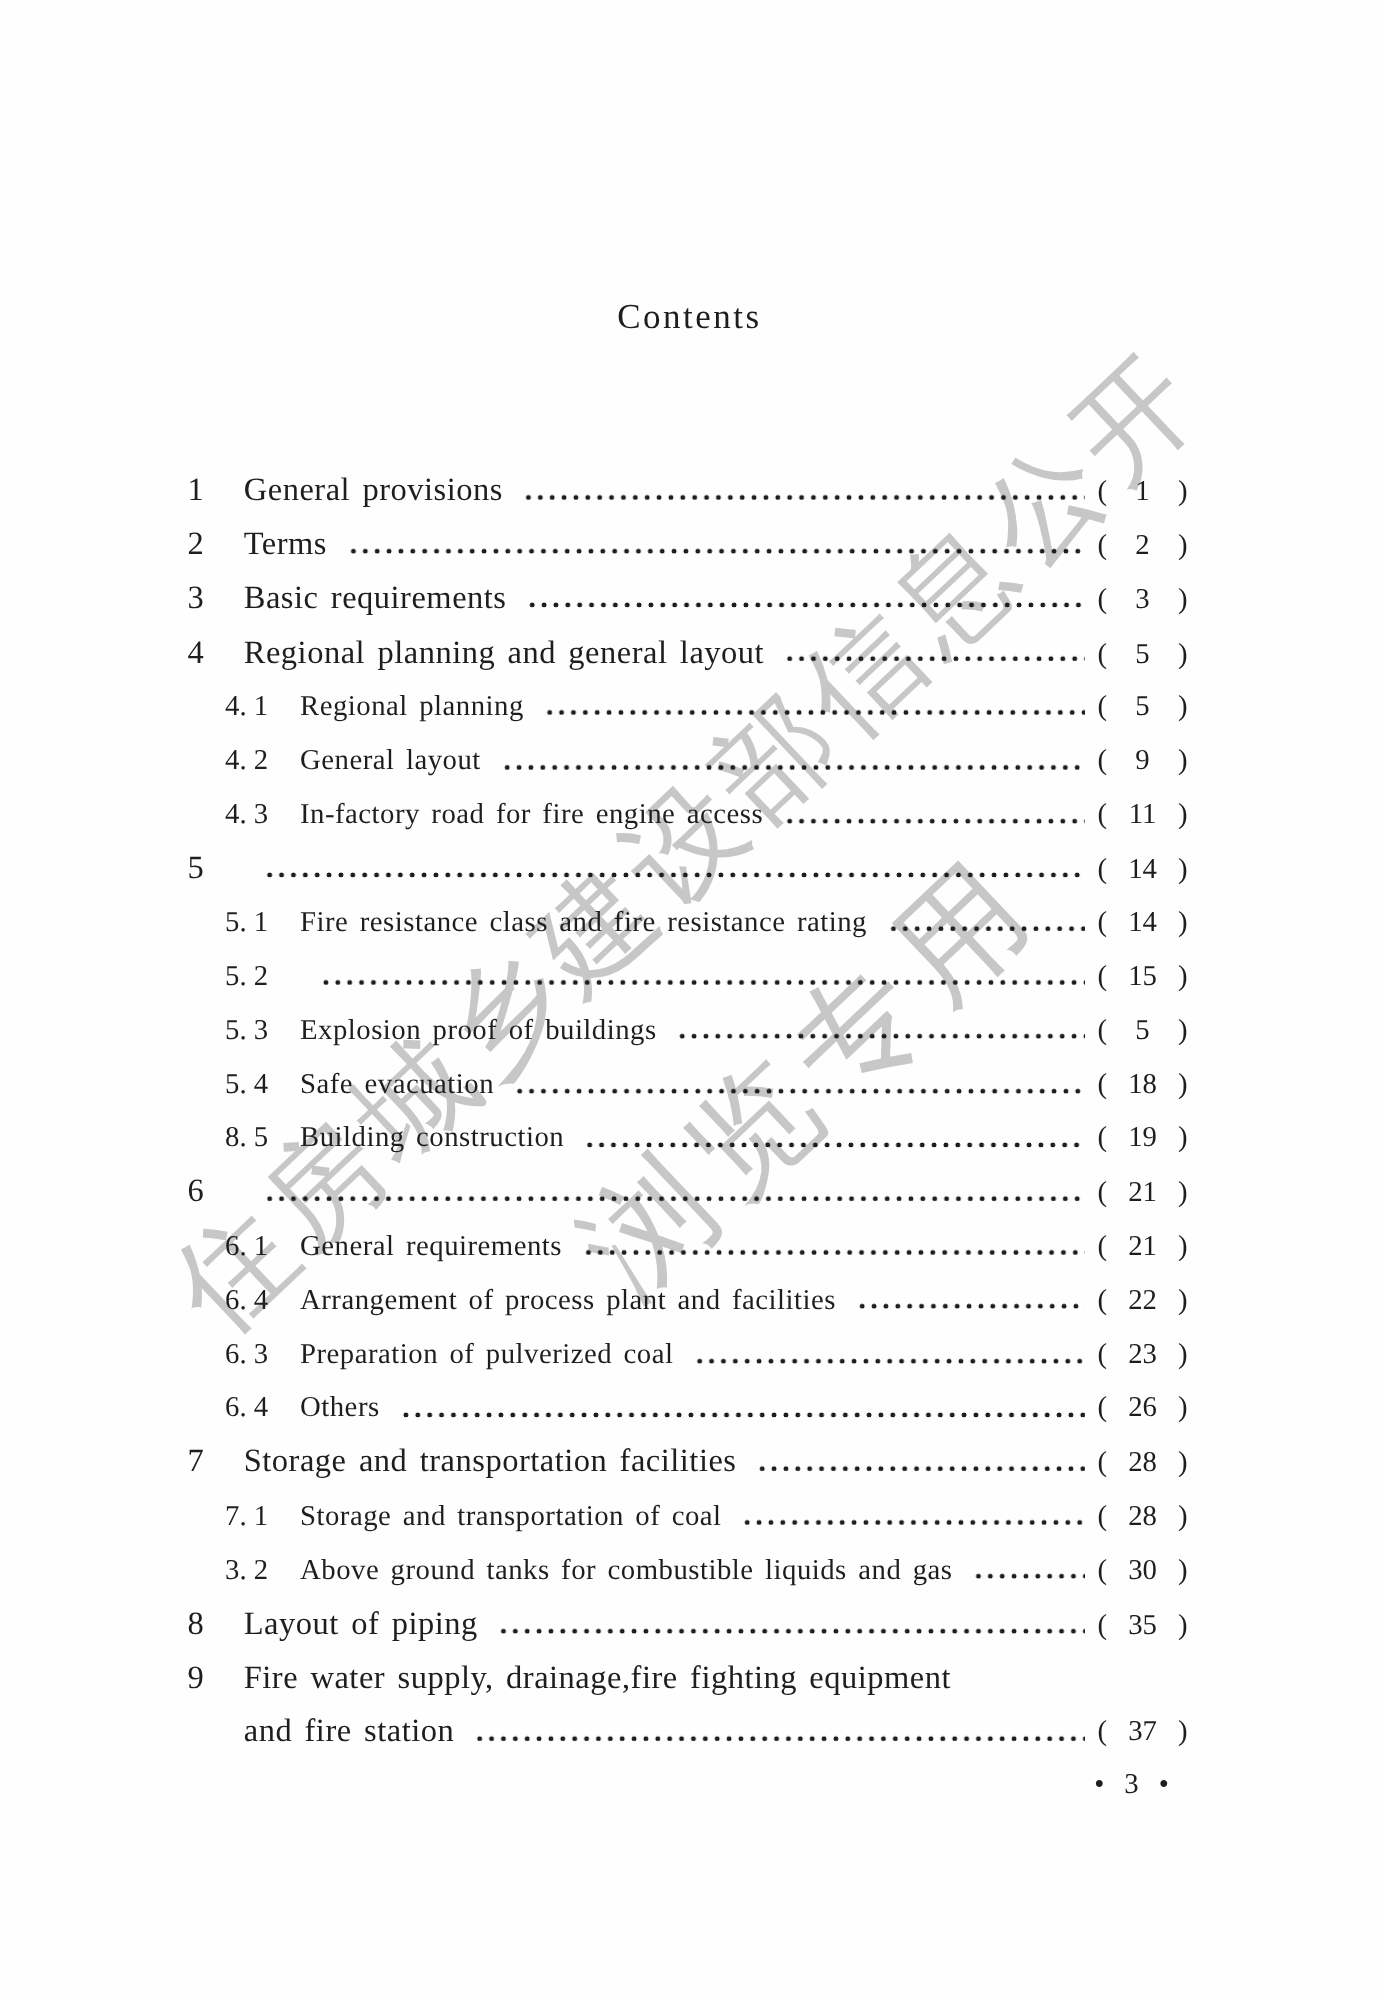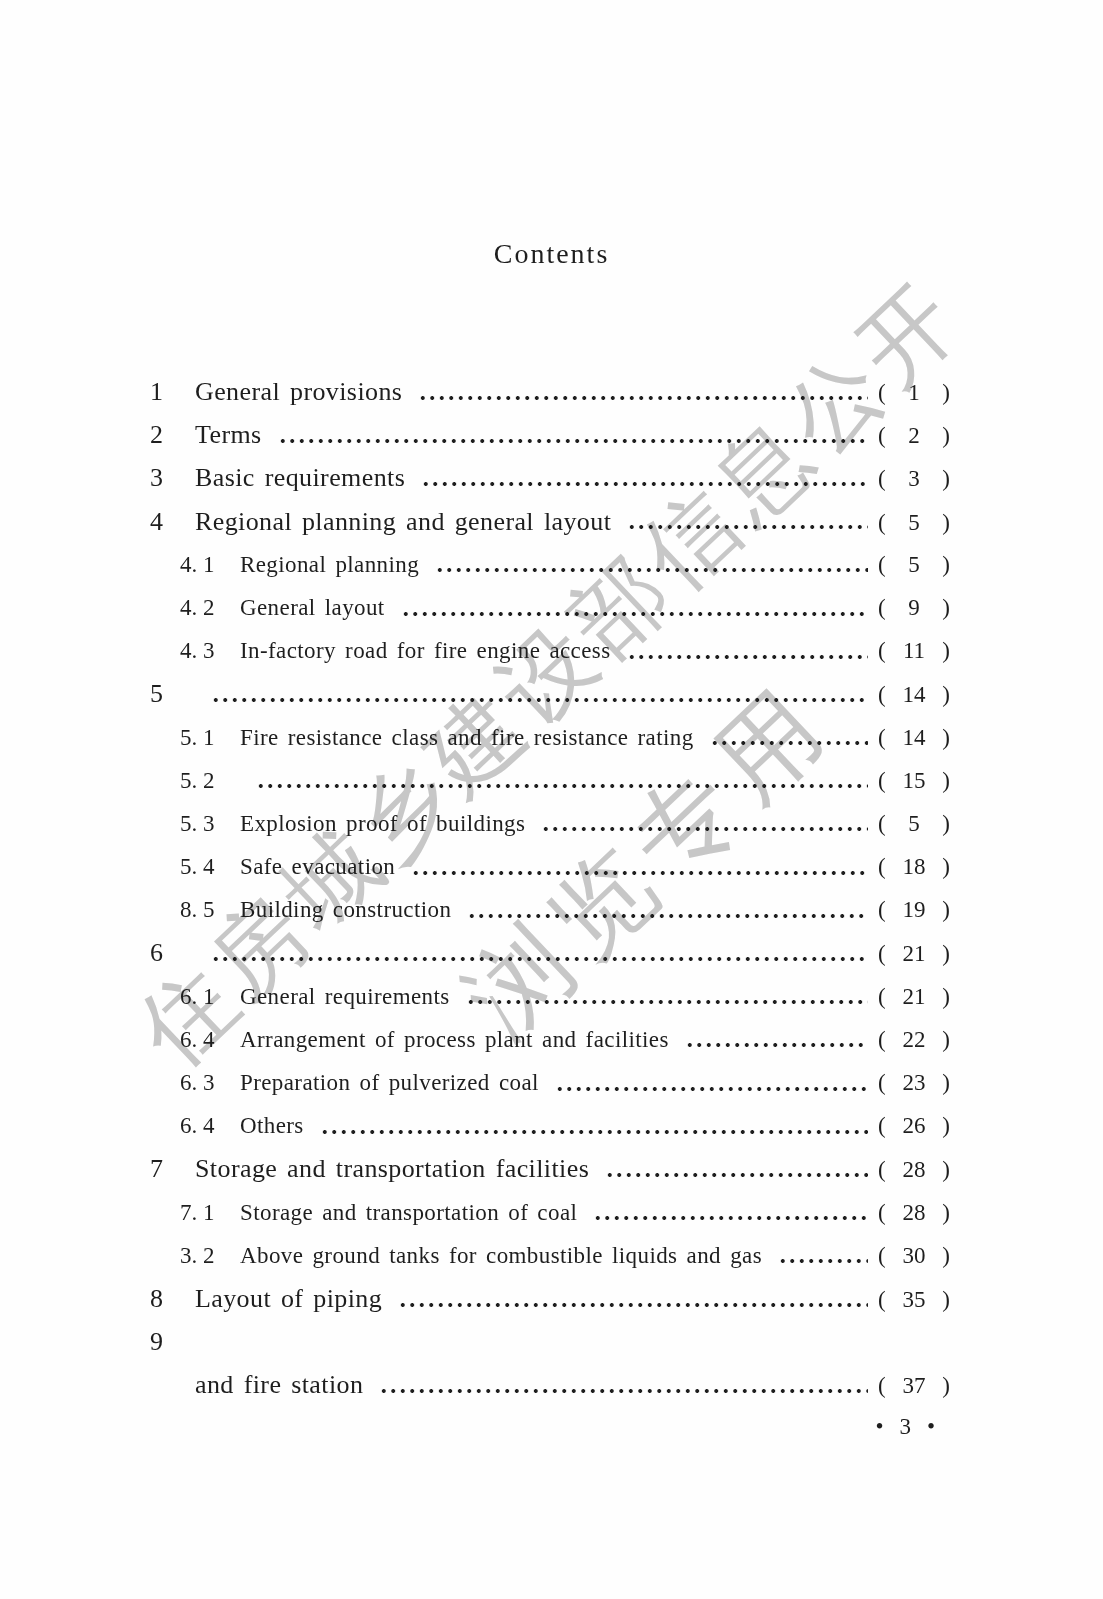--- a/index.html
+++ b/index.html
@@ -18,21 +18,21 @@
   .title{position:absolute;top:238px;left:0;width:1103px;text-align:center;
          font-size:28px;letter-spacing:2px;z-index:2;}
 
   
   .toc{position:absolute;left:150px;top:370px;width:800px;z-index:2;}
   .row{display:flex;align-items:baseline;height:43.2px;line-height:43.2px;}
   .lvl1{font-size:26px;}
   .lvl1 .num{flex:0 0 45px;}
   .lvl2{font-size:23px;padding-left:30px;}
   .lvl2 .num{flex:0 0 60px;}
-  .cont{font-size:26px;}
+  .cont{font-size:26px;align-items:center;}
   .cont .num{flex:0 0 45px;}
   .text{white-space:nowrap;letter-spacing:0.4px;word-spacing:3px;}
   .dots{flex:1 1 auto;align-self:center;height:16px;margin:0 10px 0 14px;min-width:26px;
         background-image:radial-gradient(circle,#1d1d1d 1.7px,rgba(0,0,0,0) 2.2px);
         background-size:9.5px 16px;background-repeat:repeat-x;background-position:2px 6px;}
   .pageno{flex:0 0 72px;display:inline-flex;justify-content:space-between;
           align-items:baseline;font-size:23px;}
   .noleader{justify-content:flex-start;}
 
   
@@ -262,20 +262,21 @@
         <span class="text">Layout of piping</span>
         <span class="dots"></span>
         <span class="pageno">
           <span>(</span>
           <span>35</span>
           <span>)</span>
         </span>
       </div>
       <div class="row lvl1 noleader">
         <span class="num">9</span>
+        <span class="text">Fire water supply, drainage,fire fighting equipment</span>
       </div>
       <div class="row cont">
         <span class="num"></span>
         <span class="text">and fire station</span>
         <span class="dots"></span>
         <span class="pageno">
           <span>(</span>
           <span>37</span>
           <span>)</span>
         </span>

